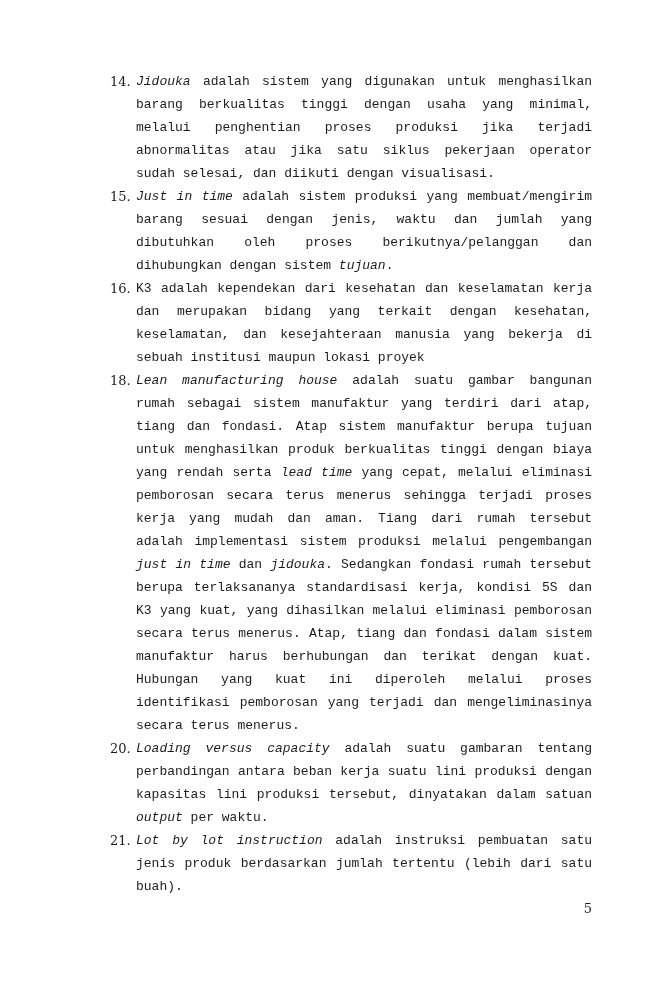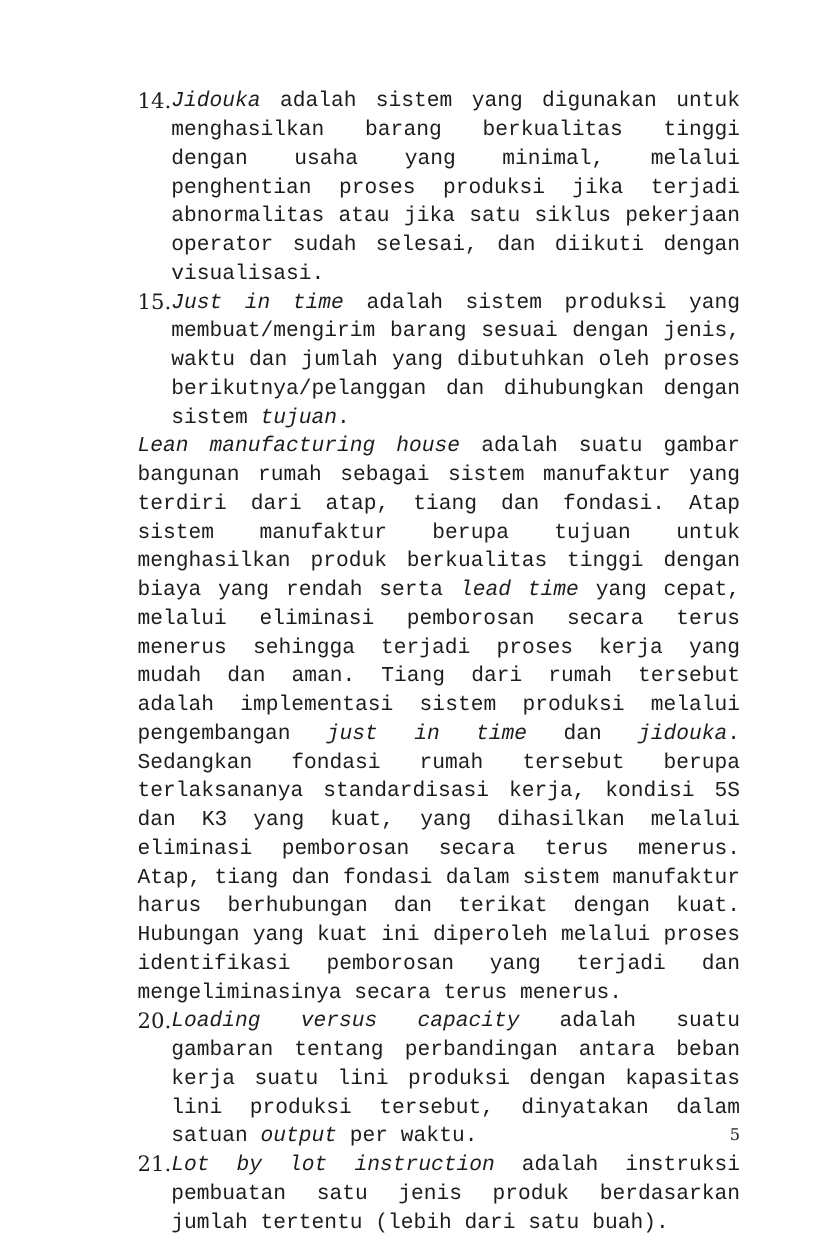--- a/index.html
+++ b/index.html
@@ -17,21 +17,21 @@
     overflow: hidden;
   }
   .content {
     position: absolute;
     top: 70px;
     left: 110px;
     width: 482px;
   }
   .item {
     display: flex;
-    font-size: 17px;
+    font-size: 13px;
     line-height: 23px;
   }
   .num {
     flex: 0 0 26px;
     text-align: left;
     white-space: nowrap;
   }
   .body {
     flex: 1 1 auto;
     text-align: justify;
@@ -55,20 +55,25 @@
   <div class="content">
       <div class="item">
         <span class="num">14.</span>
         <span class="body"><em>Jidouka</em><span> adalah sistem yang digunakan untuk menghasilkan barang berkualitas tinggi dengan usaha yang minimal, melalui penghentian proses produksi jika terjadi abnormalitas atau jika satu siklus pekerjaan operator sudah selesai, dan diikuti dengan visualisasi.</span></span>
       </div>
       <div class="item">
         <span class="num">15.</span>
         <span class="body"><em>Just in time</em><span> adalah sistem produksi yang membuat/mengirim barang sesuai dengan jenis, waktu dan jumlah yang dibutuhkan oleh proses berikutnya/pelanggan dan dihubungkan dengan sistem </span><em>tujuan</em><span>.</span></span>
       </div>
       <div class="item">
+        <span class="num">16.</span>
+        <span class="body"><span>K3 adalah kependekan dari kesehatan dan keselamatan kerja dan merupakan bidang yang terkait dengan kesehatan, keselamatan, dan kesejahteraan manusia yang bekerja di sebuah institusi maupun lokasi proyek</span></span>
+      </div>
+      <div class="item">
+        <span class="num">18.</span>
         <span class="body"><em>Lean manufacturing house</em><span> adalah suatu gambar bangunan rumah sebagai sistem manufaktur yang terdiri dari atap, tiang dan fondasi. Atap sistem manufaktur berupa tujuan untuk menghasilkan produk berkualitas tinggi dengan biaya yang rendah serta </span><em>lead time</em><span> yang cepat, melalui eliminasi pemborosan secara terus menerus sehingga terjadi proses kerja yang mudah dan aman. Tiang dari rumah tersebut adalah implementasi sistem produksi melalui pengembangan </span><em>just in time</em><span> dan </span><em>jidouka</em><span>. Sedangkan fondasi rumah tersebut berupa terlaksananya standardisasi kerja, kondisi 5S dan K3 yang kuat, yang dihasilkan melalui eliminasi pemborosan secara terus menerus. Atap, tiang dan fondasi dalam sistem manufaktur harus berhubungan dan terikat dengan kuat. Hubungan yang kuat ini diperoleh melalui proses identifikasi pemborosan yang terjadi dan mengeliminasinya secara terus menerus.</span></span>
       </div>
       <div class="item">
         <span class="num">20.</span>
         <span class="body"><em>Loading versus capacity</em><span> adalah suatu gambaran tentang perbandingan antara beban kerja suatu lini produksi dengan kapasitas lini produksi tersebut, dinyatakan dalam satuan </span><em>output</em><span> per waktu.</span></span>
       </div>
       <div class="item">
         <span class="num">21.</span>
         <span class="body"><em>Lot by lot instruction</em><span> adalah instruksi pembuatan satu jenis produk berdasarkan jumlah tertentu (lebih dari satu buah).</span></span>
       </div>

